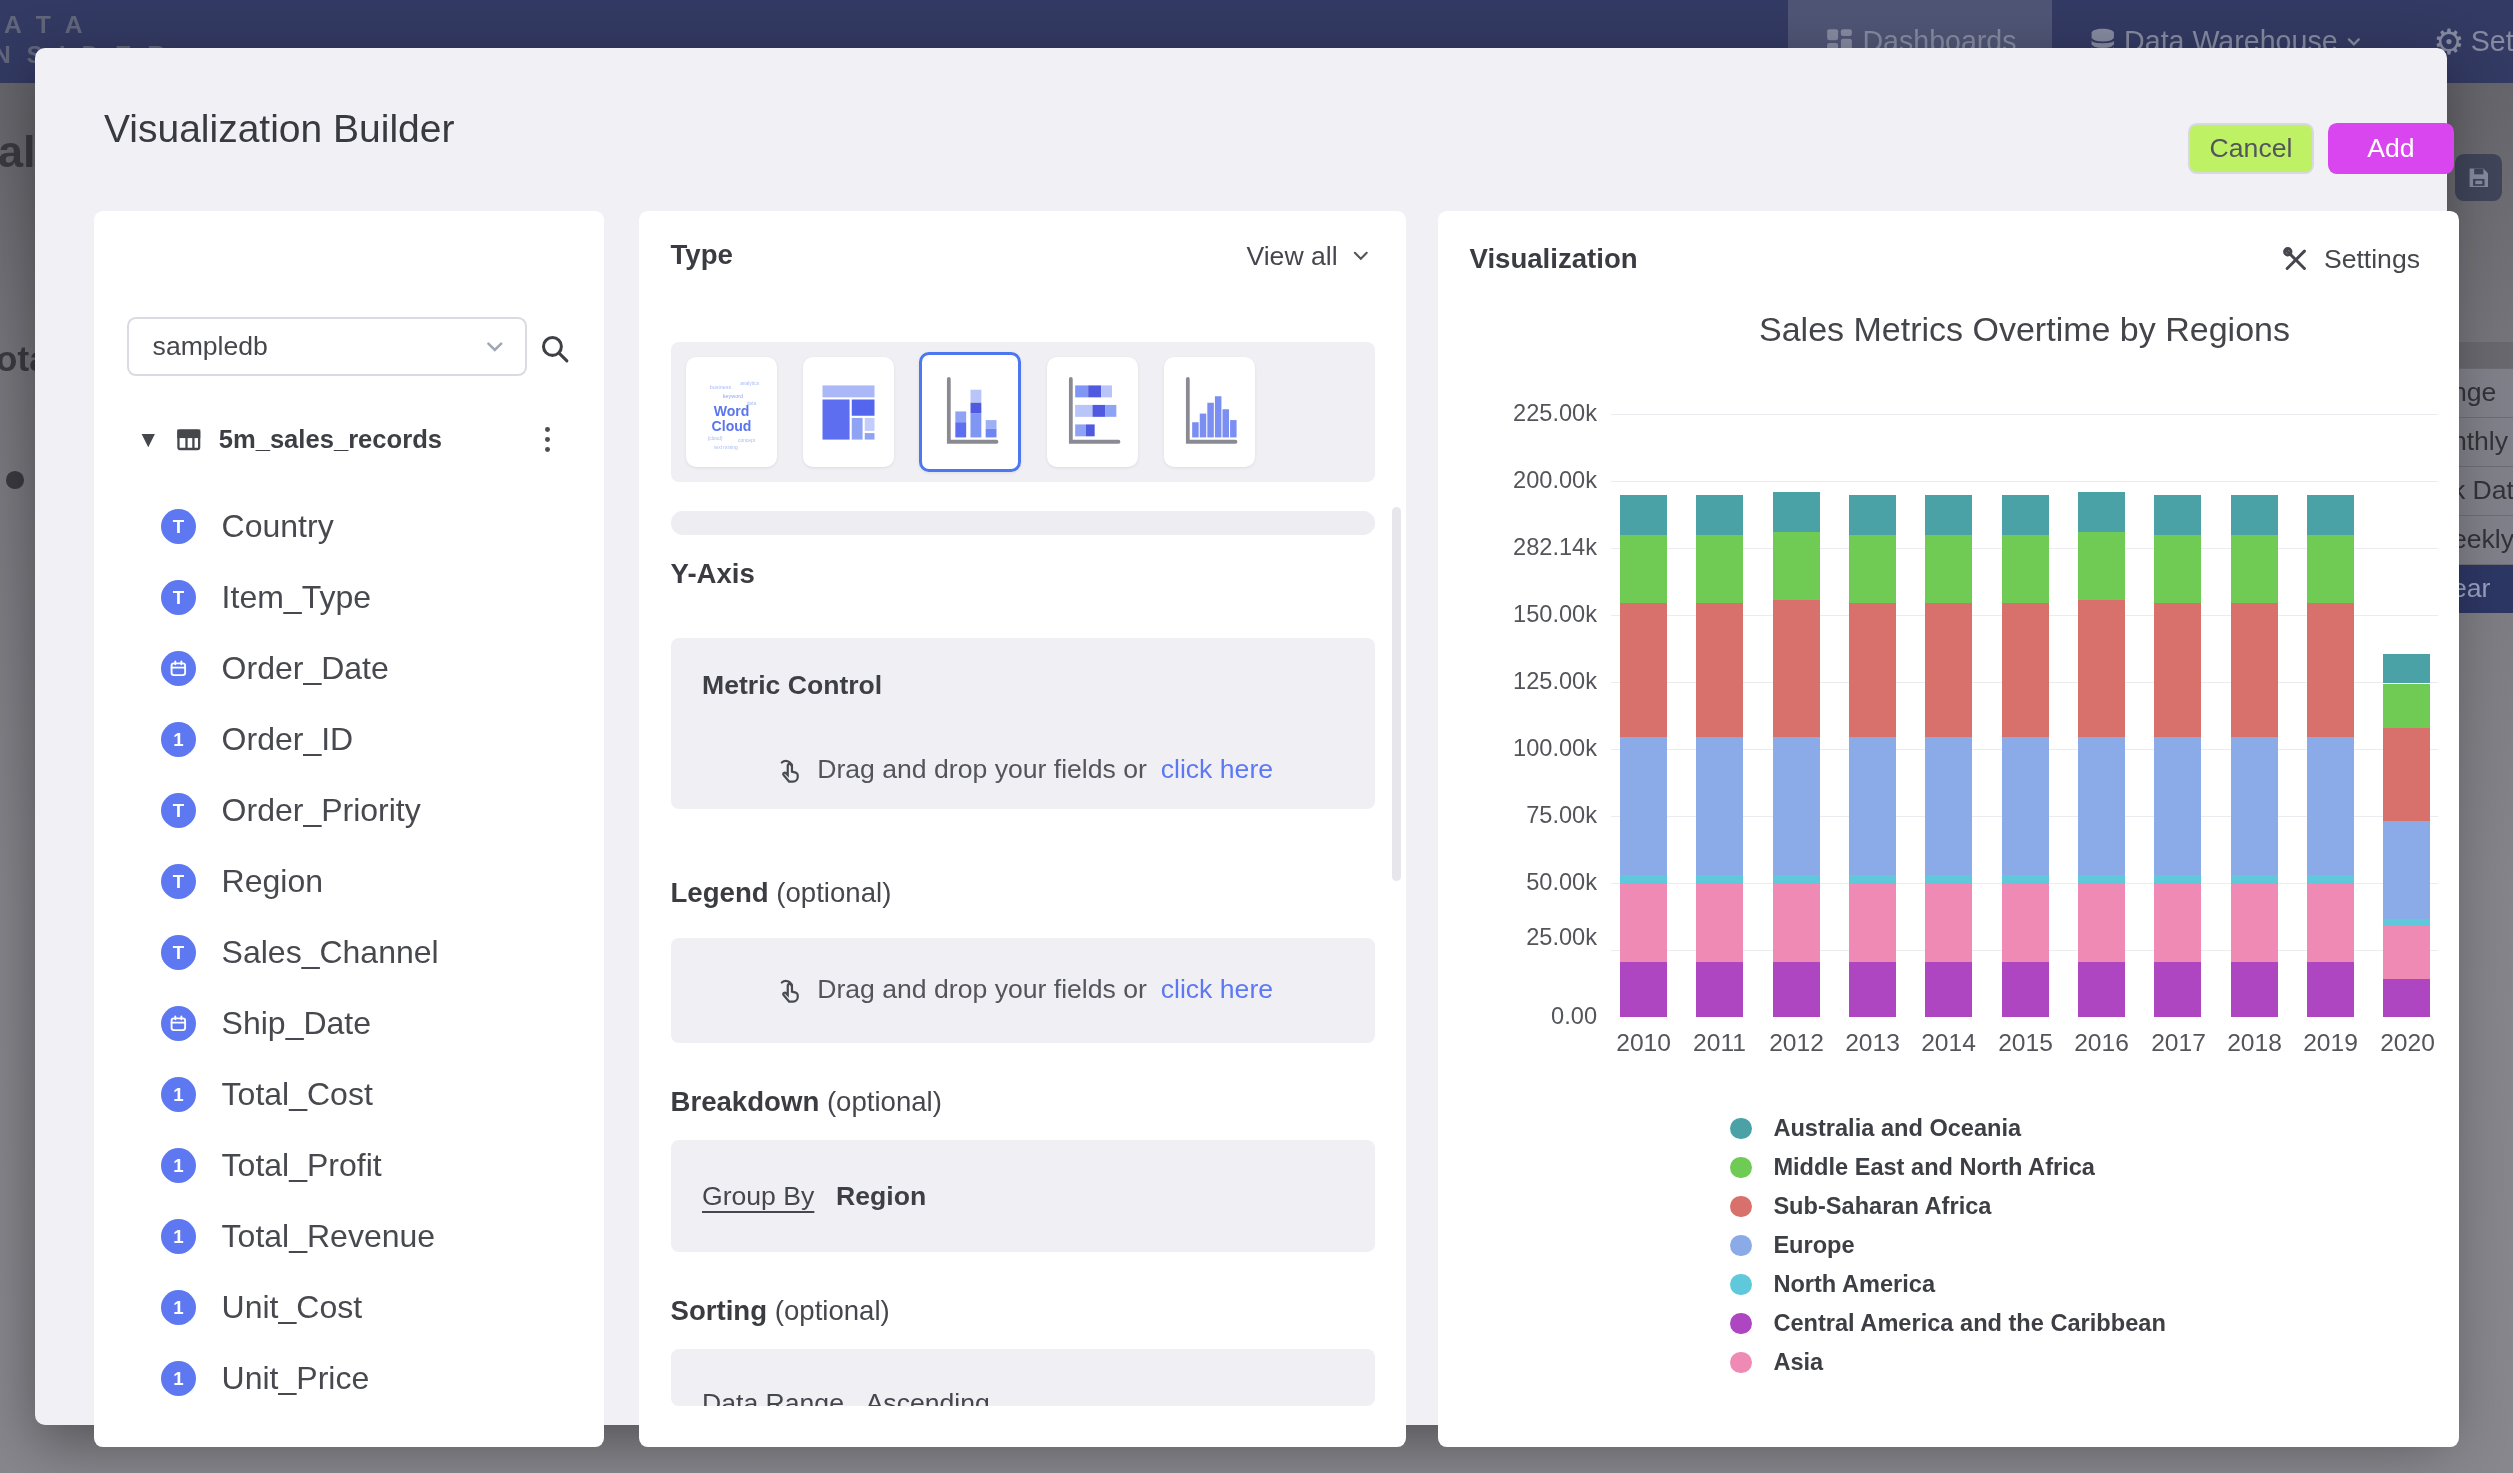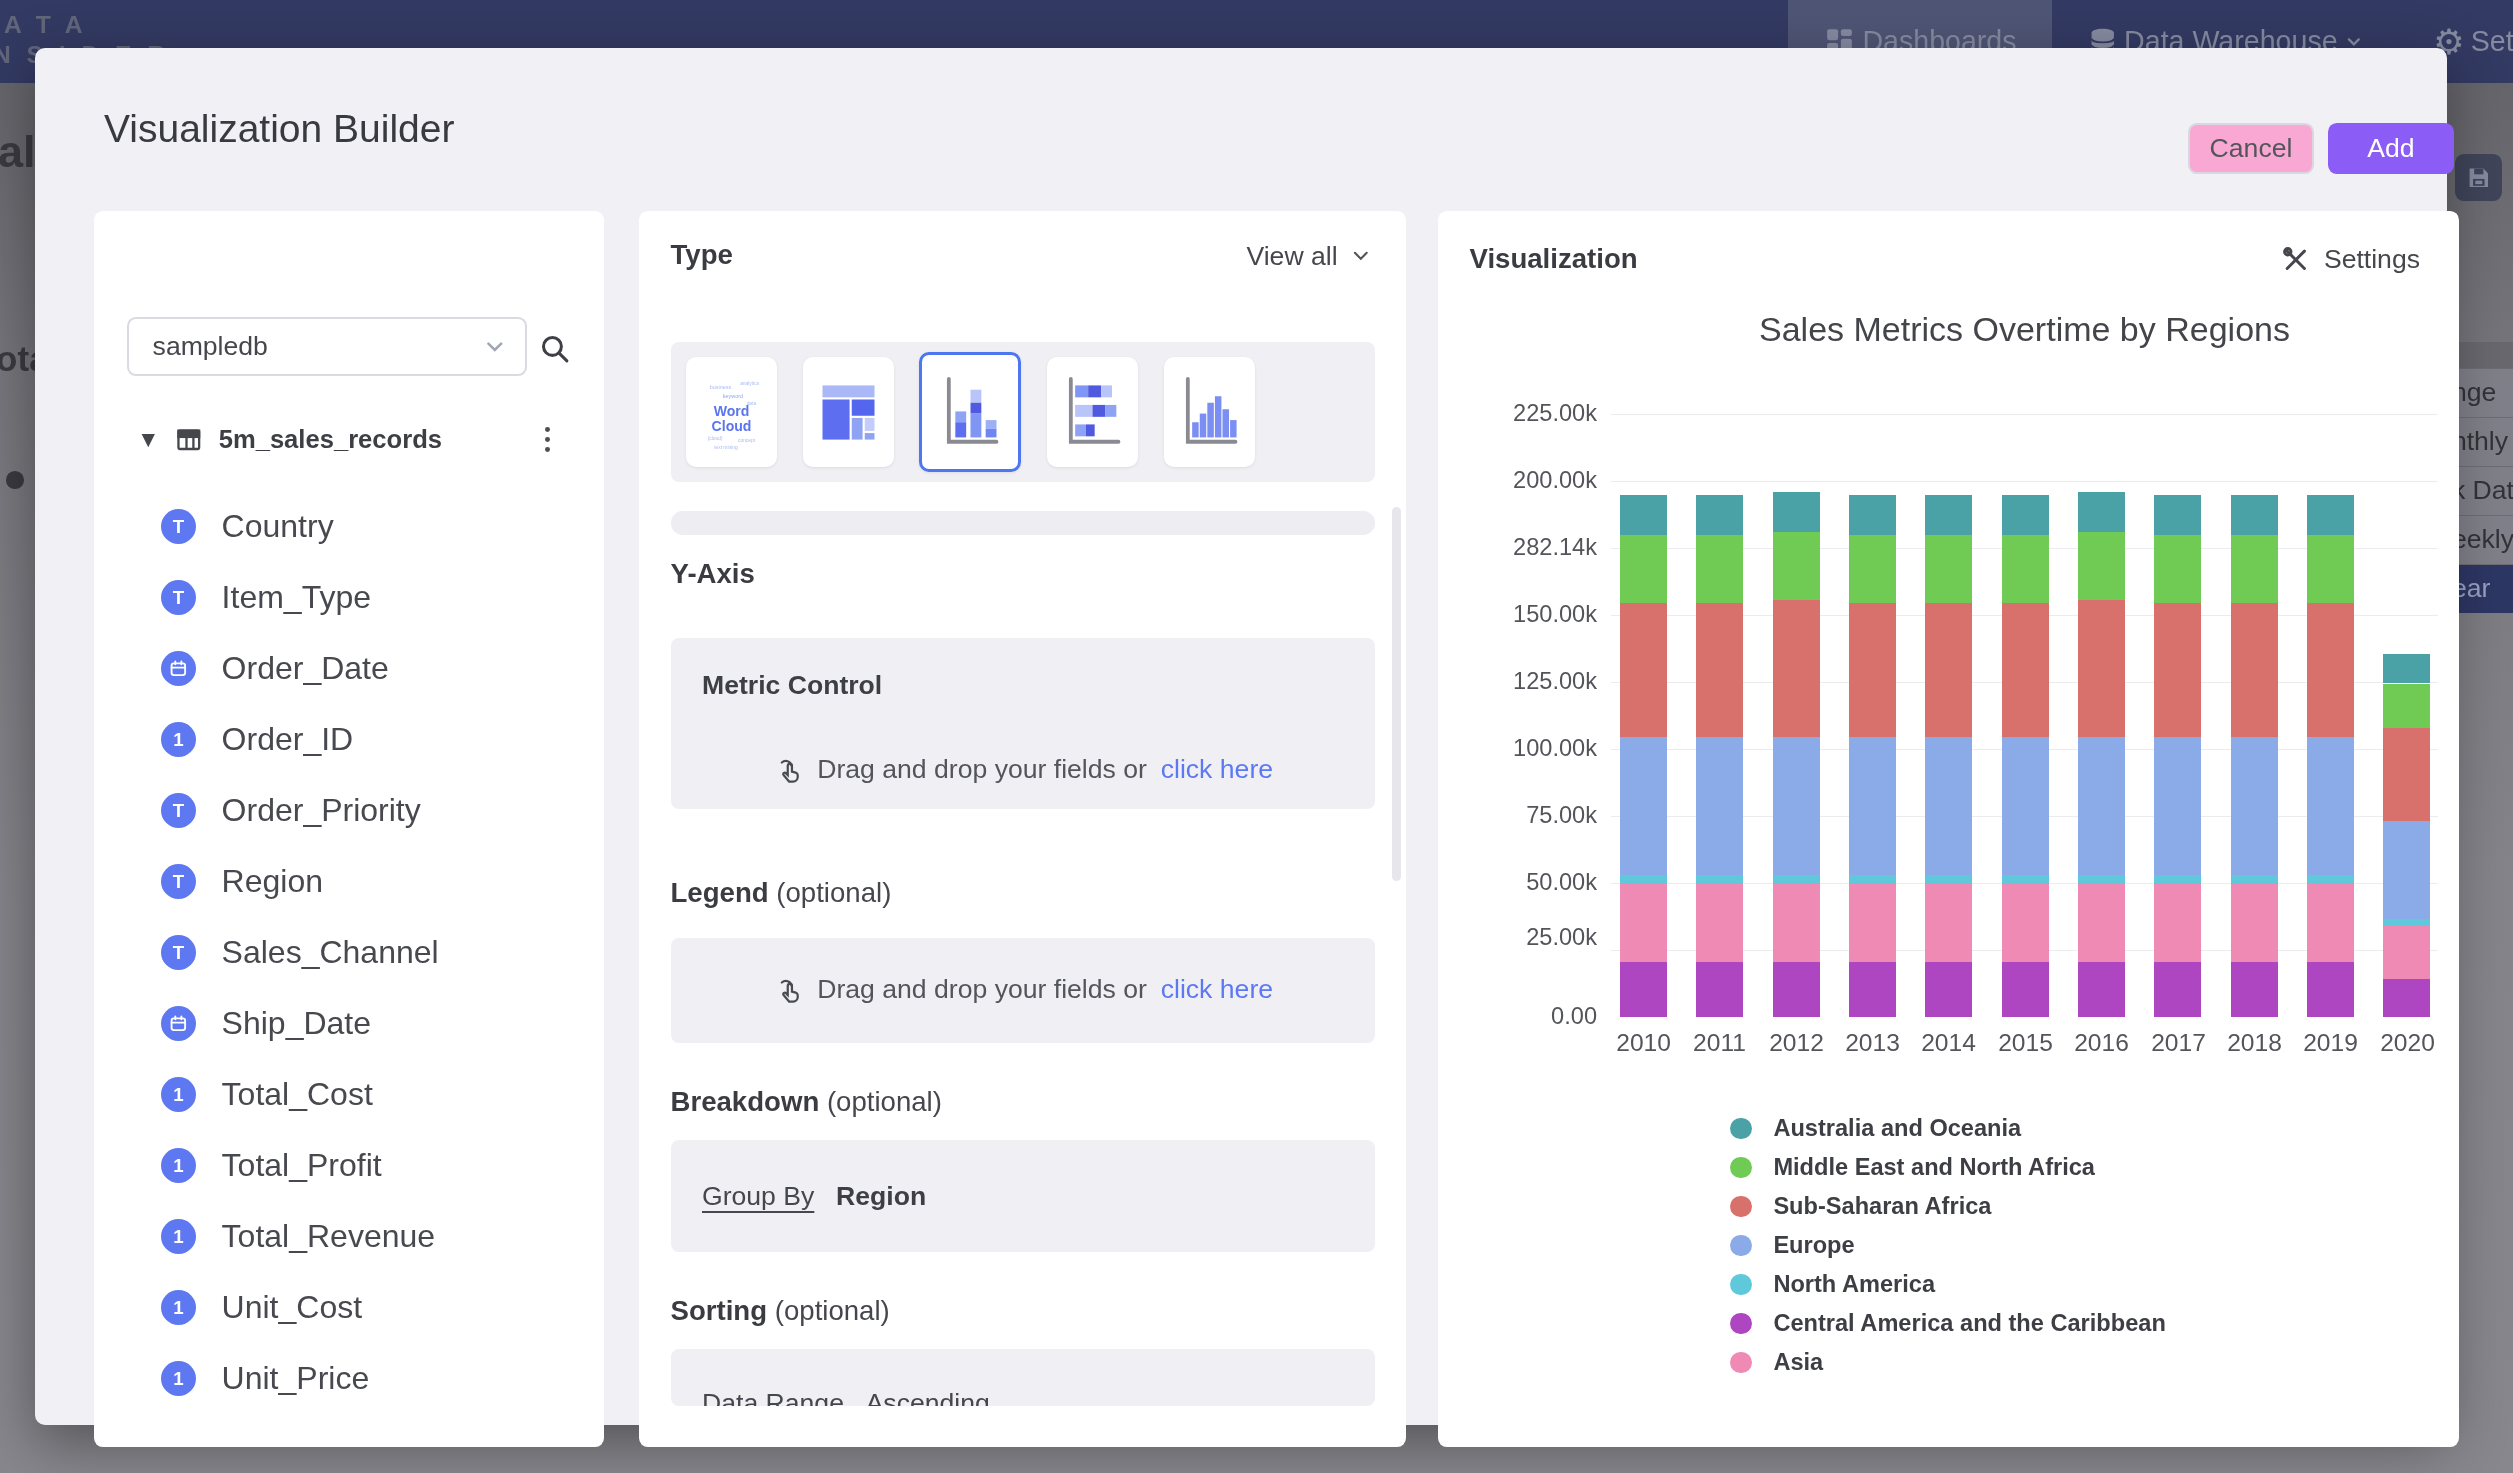--- a/index.html
+++ b/index.html
@@ -20,22 +20,22 @@
   .bglist{position:absolute;left:2448px;top:342px;width:66px;}
   .bglist-head{height:25.6px;background:#68686e;}
   .bg-row{height:48px;display:flex;align-items:center;border-top:1px solid #6d6d73;
           color:#323238;font-size:26.6px;padding-left:3.9px;background:#80808a;white-space:nowrap;overflow:hidden;}
   .bg-row.selected{background:#2d3764;color:#99a1c0;}
   
   .modal{position:absolute;left:35px;top:48px;width:2412px;height:1377px;background:#f1f1f5;border-radius:9.9px;
          box-shadow:0 17.7px 59px rgba(0,0,0,.38);}
   .modal-title{position:absolute;left:69px;top:59px;font-size:39px;font-weight:500;color:#393a40;}
   .btn{position:absolute;top:75px;height:51px;border-radius:8.9px;font-size:26.6px;display:flex;align-items:center;justify-content:center;cursor:pointer;box-sizing:border-box;}
-  .btn-cancel{left:2153px;width:126px;background:#f9a8d4;border:2px solid #d8d8de;color:#54555b;}
-  .btn-add{left:2293px;width:126px;background:#8b5cf6;color:#fff;}
+  .btn-cancel{left:2153px;width:126px;background:#bef264;border:2px solid #d8d8de;color:#54555b;}
+  .btn-add{left:2293px;width:126px;background:#d946ef;color:#fff;}
   .card{position:absolute;top:163px;background:#fff;border-radius:8.9px;}
   
   .card-left{left:59px;width:510px;height:1236px;}
   .tabs{display:flex;height:73px;border-radius:8.9px 8.9px 0 0;overflow:hidden;}
   .tab{display:flex;align-items:center;justify-content:center;gap:12.8px;font-size:25.6px;font-weight:bold;cursor:pointer;}
   .tab-db{width:266px;background:#fff;color:#5d78f0;}
   .tab-cc{flex:1;background:#f4f4f7;color:#3f4046;}
   .select-box{position:absolute;left:33px;top:106px;width:400px;height:59px;background:#fff;border:2px solid #dadae0;border-radius:8.9px;
               box-sizing:border-box;display:flex;align-items:center;justify-content:space-between;padding:0 17.7px 0 23.6px;font-size:26.6px;color:#46474d;}
   .search-btn{position:absolute;left:439px;top:116px;width:43px;height:43px;display:flex;align-items:center;justify-content:center;cursor:pointer;}

